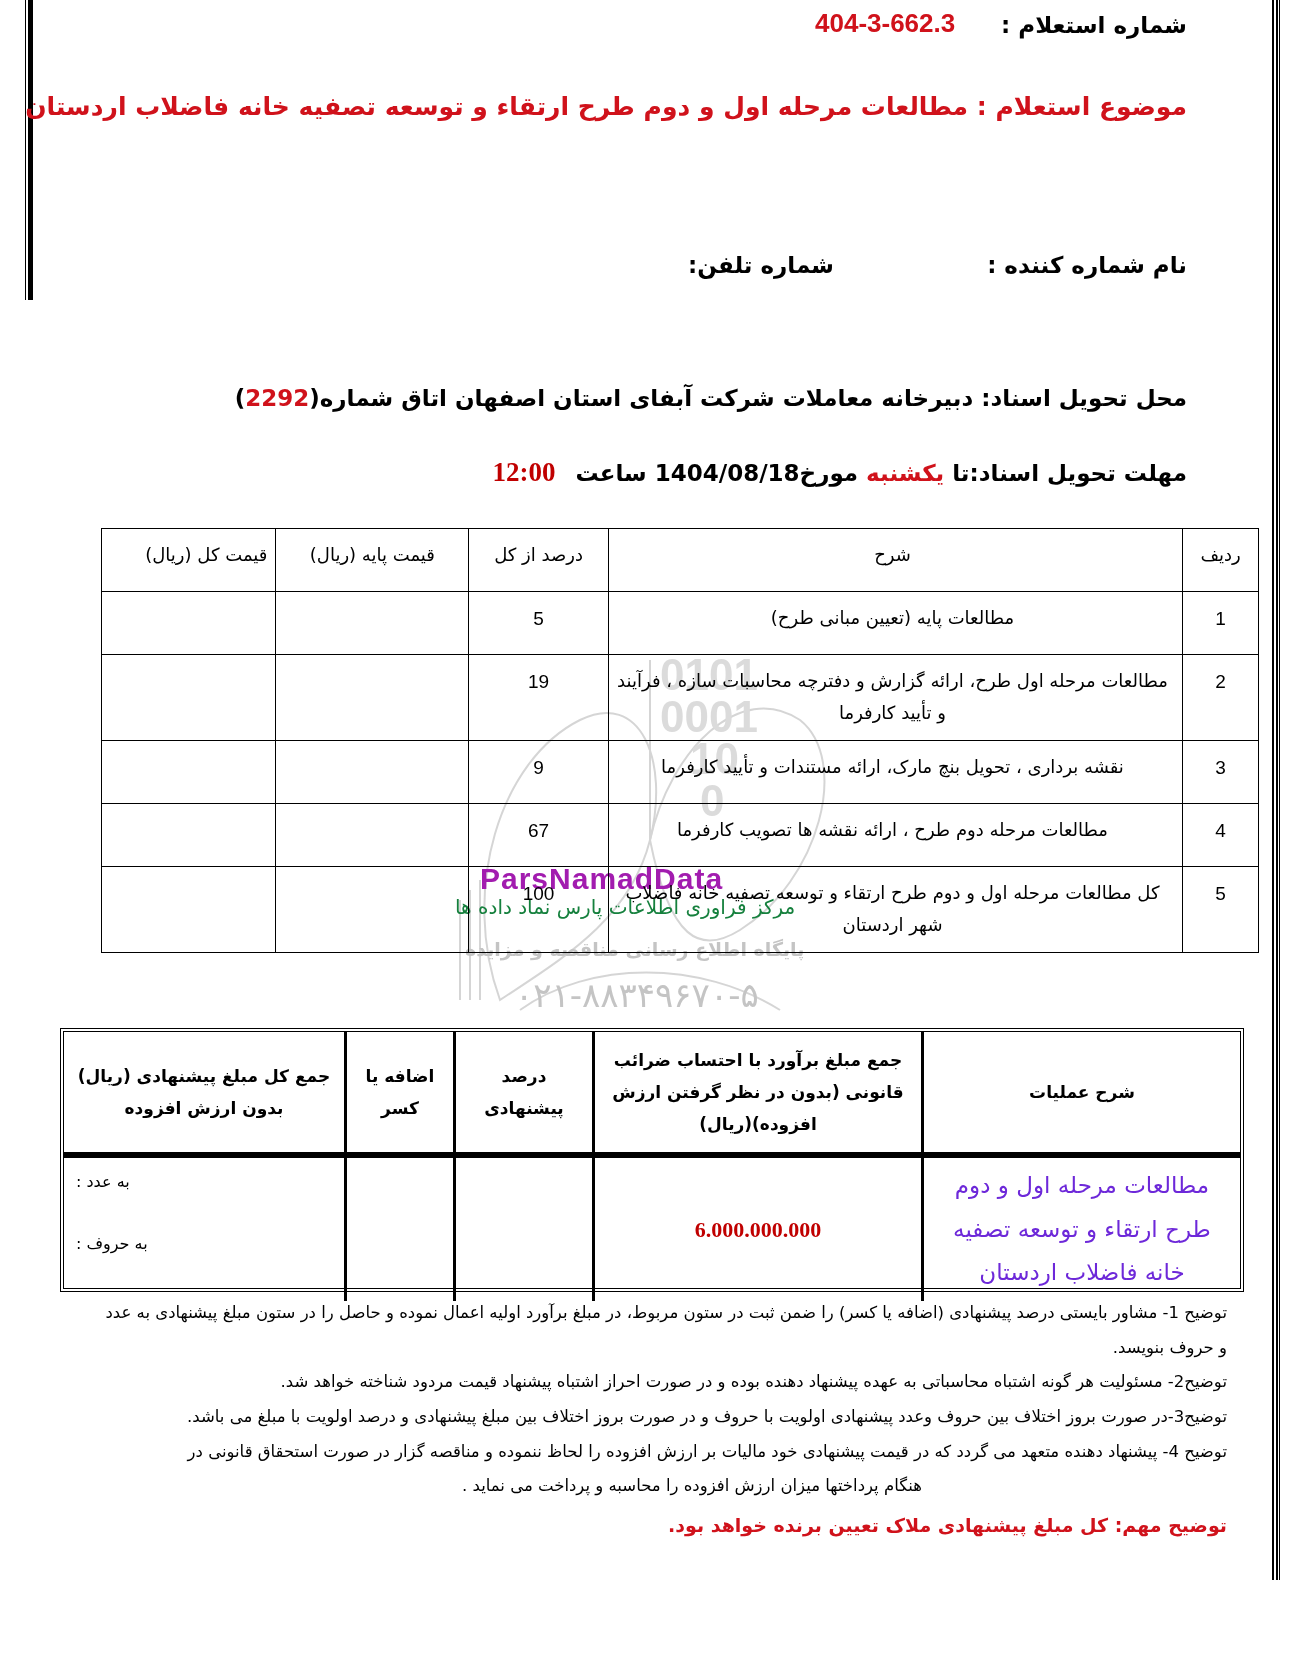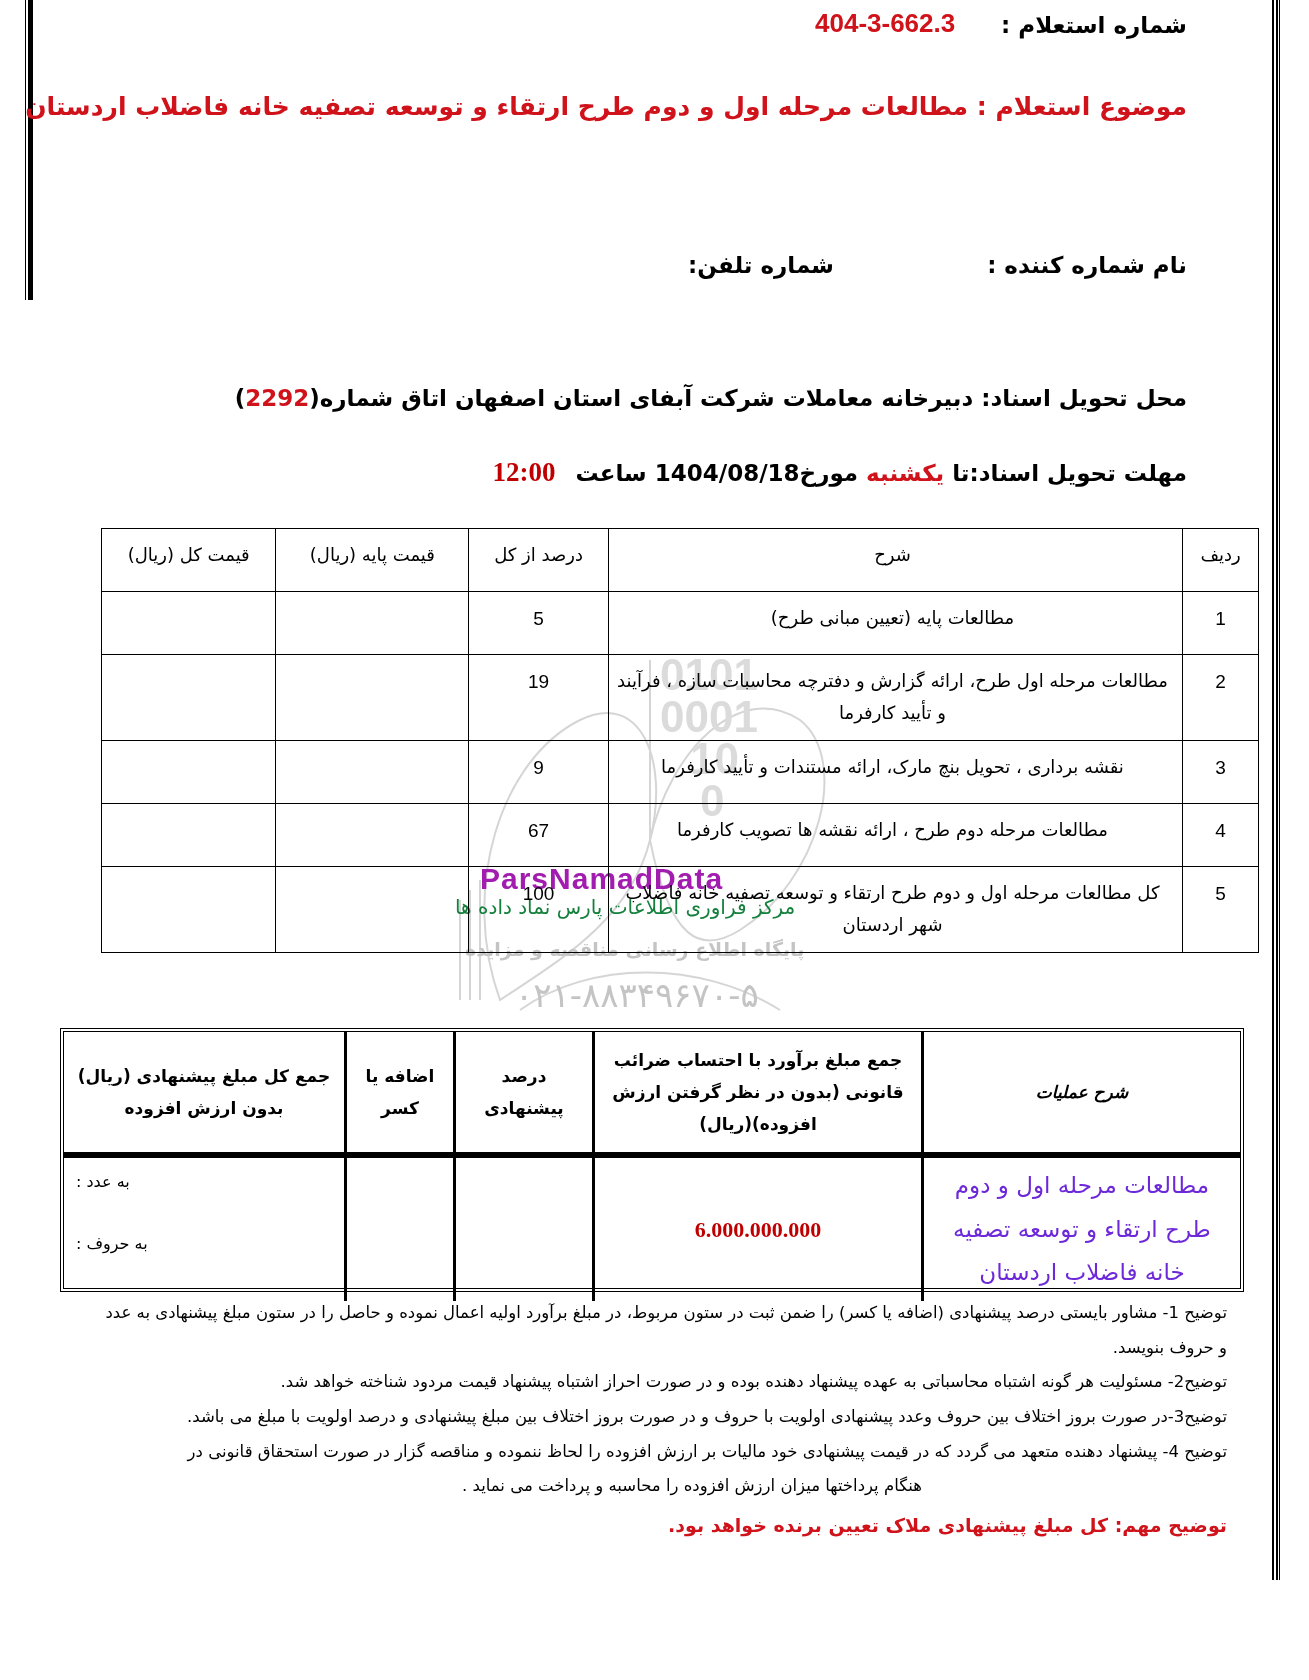--- a/index.html
+++ b/index.html
@@ -36,39 +36,39 @@
   .deadline .day { color: #d0121b; }
 
   table { border-collapse: collapse; }
   .t1 { position: absolute; left: 101px; top: 528px; width: 1158px; direction: rtl; font-size: 18px; }
   .t1 td, .t1 th { border: 1.5px solid #000; vertical-align: top; padding: 10px 8px; font-weight: normal; text-align: center; line-height: 1.8; }
   .t1 .c-radif { width: 60px; text-align: center; }
   .t1 .c-sharh { width: 585px; text-align: right; padding-right: 14px; }
   .t1 .c-sharh.center { text-align: center; }
   .t1 .c-darsad { width: 128px; }
   .t1 .c-paye { width: 185px; }
-  .t1 .c-kol { width: 165px; }
+  .t1 .c-kol { width: 165px; text-align: right; }
   .t1 .num { font-family: "Liberation Sans", sans-serif; font-size: 19px; }
 
   .watermark { position: absolute; left: 440px; top: 640px; width: 420px; height: 380px; pointer-events: none; opacity: 0.35; }
   .wm-text1 { position: absolute; left: 480px; top: 862px; font-size: 30px; font-weight: bold; color: #a21caf; font-family: "Liberation Sans", sans-serif; letter-spacing: 1px; }
   .wm-text2 { position: absolute; left: 455px; top: 895px; font-size: 20px; color: #15803d; direction: rtl; }
   .wm-text3 { position: absolute; left: 465px; top: 938px; font-size: 19px; font-weight: bold; color: #c4c4c4; direction: rtl; }
   .wm-phone { position: absolute; left: 515px; top: 975px; font-size: 34px; color: #c4c4c4; direction: ltr; letter-spacing: 2px; }
 
   .t2wrap { position: absolute; left: 60px; top: 1028px; width: 1184px; height: 264px; border: 4px double #000; box-sizing: border-box; }
   .t2 { width: 100%; height: 100%; direction: rtl; font-size: 17px; }
   .t2 th { border: 3px solid #000; font-weight: bold; padding: 6px 8px; text-align: center; line-height: 1.9; vertical-align: middle; }
   .t2 td { border: 3px solid #000; padding: 6px 8px; text-align: center; vertical-align: middle; line-height: 2.0; }
   .t2 tr:first-child th { border-top: none; }
   .t2 tr th:first-child, .t2 tr td:first-child { border-right: none; }
   .t2 tr th:last-child, .t2 tr td:last-child { border-left: none; }
   .t2 tr:last-child td { border-bottom: none; }
   .t2 .head-row th { border-bottom: 6px solid #000; height: 108px; }
-  .t2 .w-sharh { width: 300px; font-style: italic; }
+  .t2 .w-sharh { width: 300px; }
   .t2 .w-jam { width: 310px; }
   .t2 .w-darsad { width: 120px; }
   .t2 .w-ezafe { width: 90px; }
   .t2 .amount { color: #c00000; font-family: "Liberation Serif", serif; font-size: 22px; font-weight: bold; }
   .t2 .op-desc { color: #6d28d9; font-size: 23px; line-height: 1.9; }
   .t2 .final-cell { text-align: right; vertical-align: top; padding: 0; position: relative; }
   .t2 .final-cell span { position: absolute; left: 12px; font-size: 16px; direction: rtl; text-align: right; }
 
   .notes { position: absolute; right: 82px; top: 1296px; width: 1130px; direction: rtl; font-size: 16.5px; line-height: 2.1; }
   .notes p { margin: 0; }

